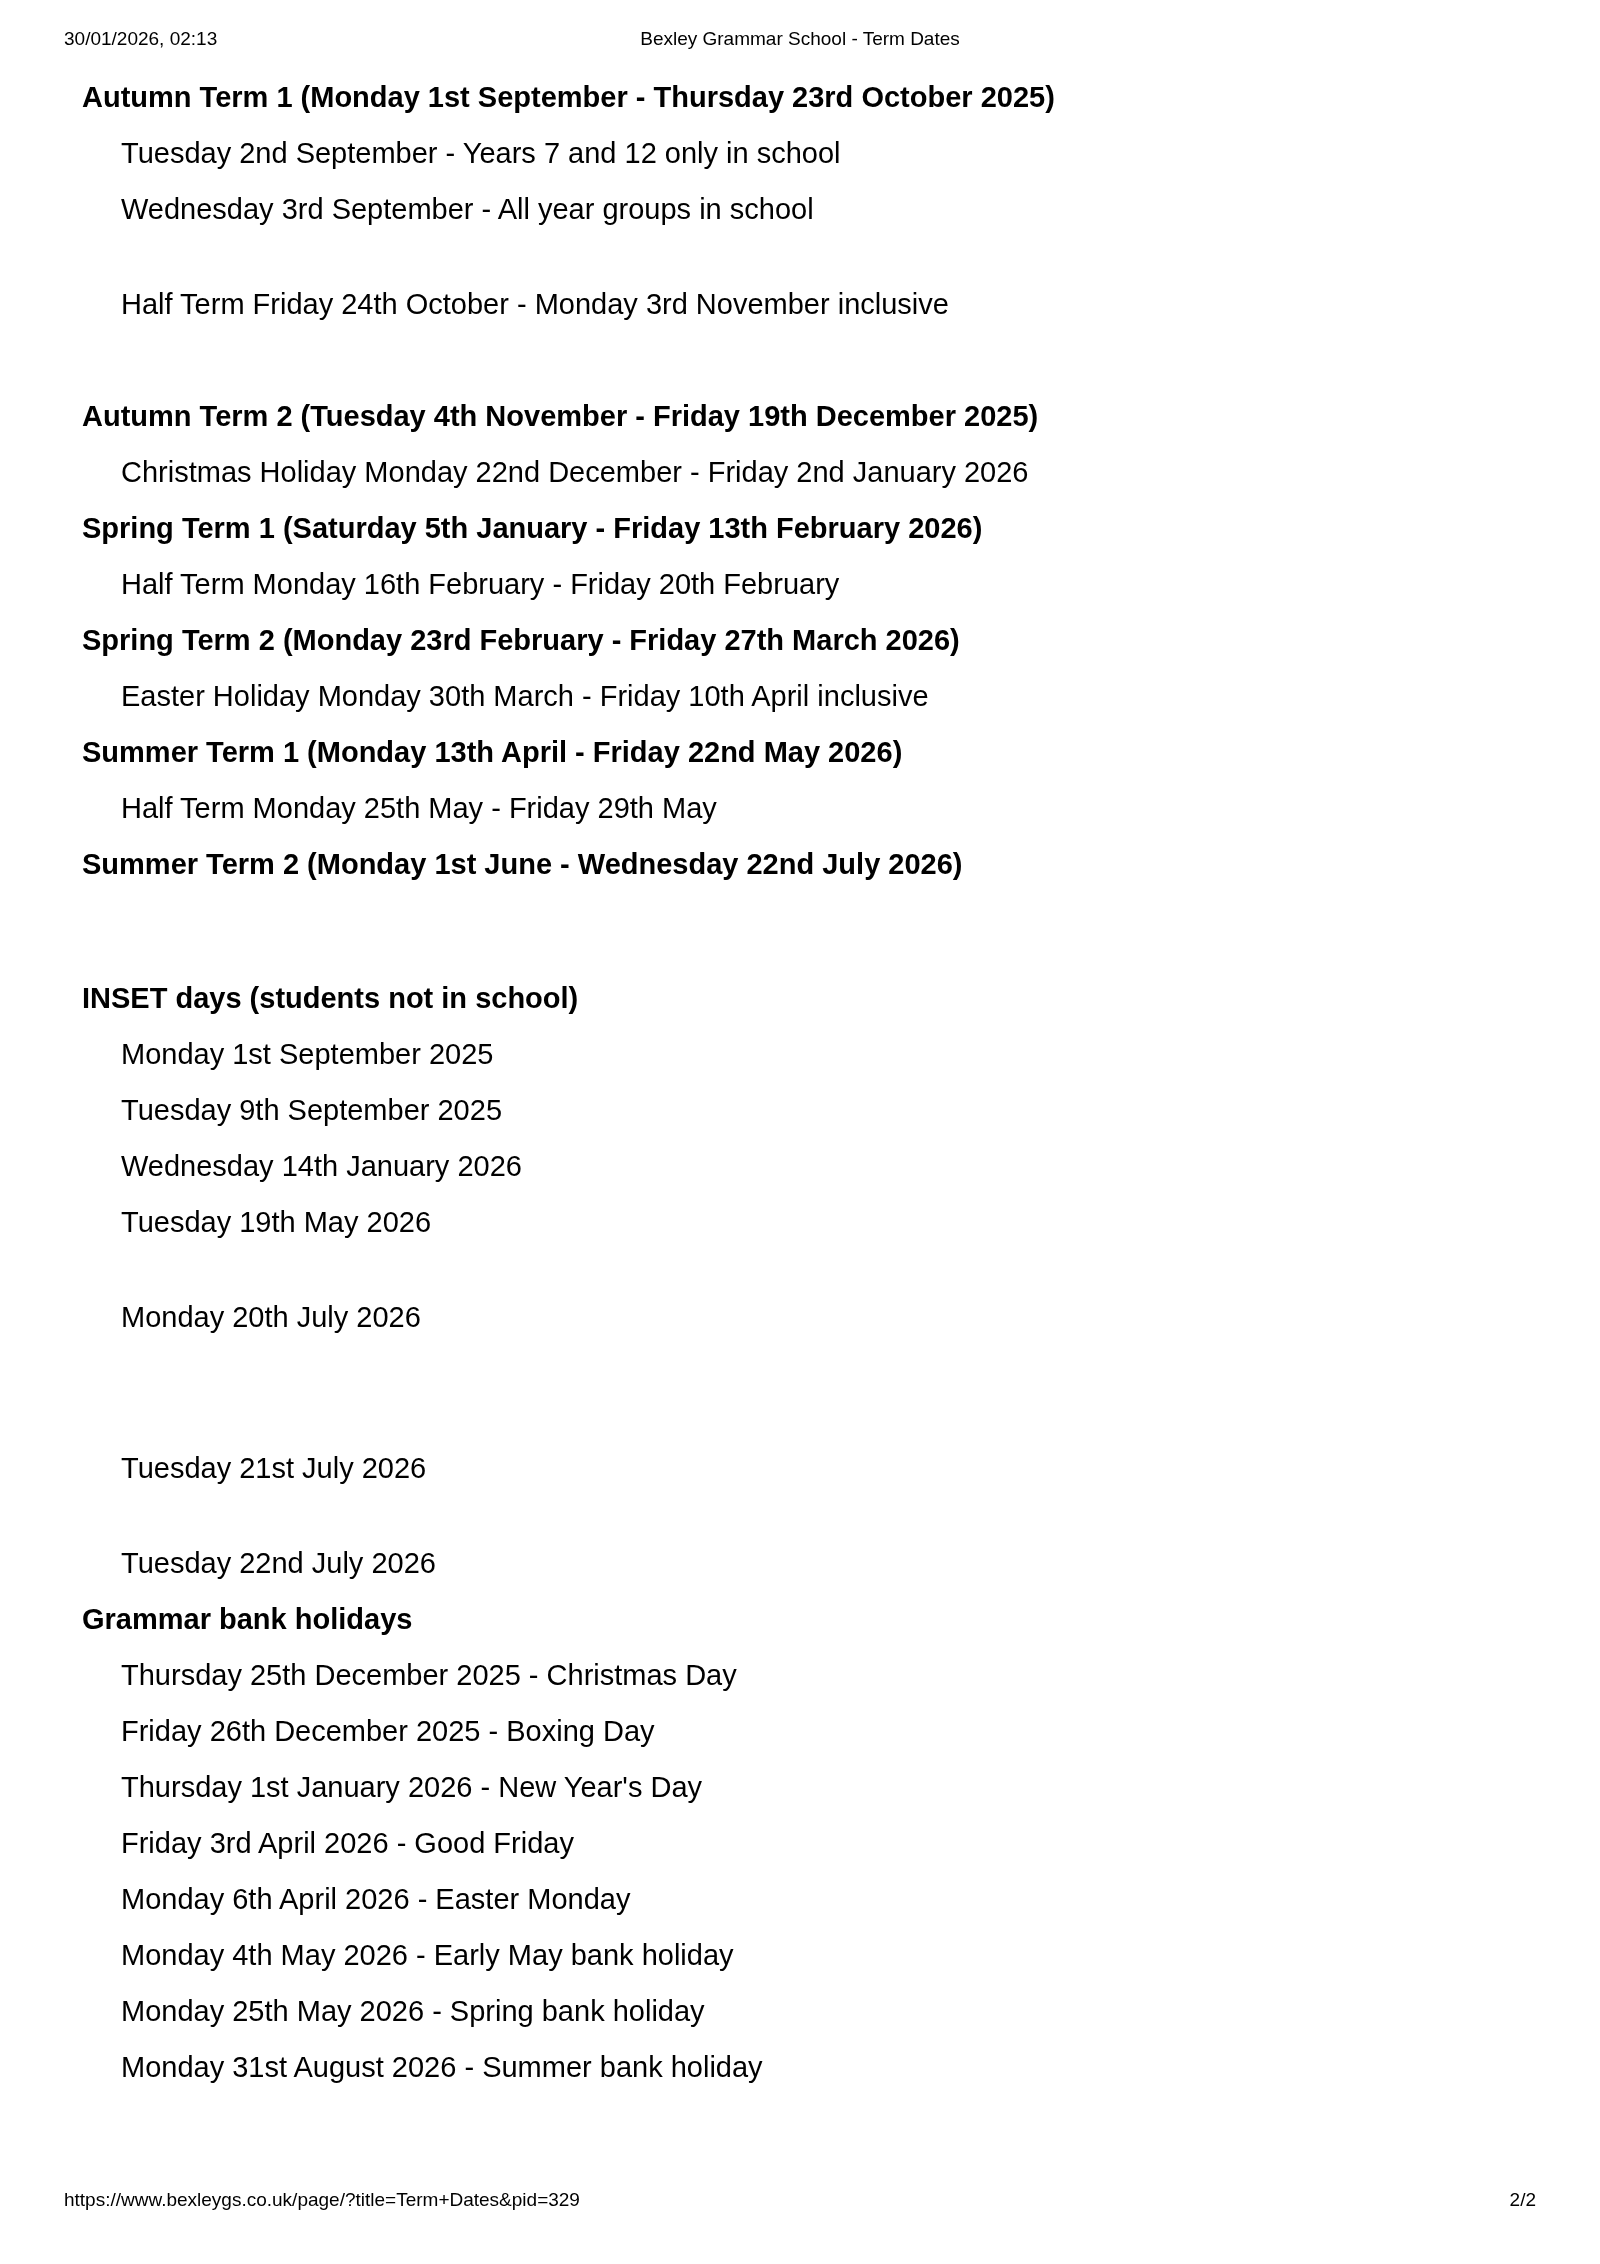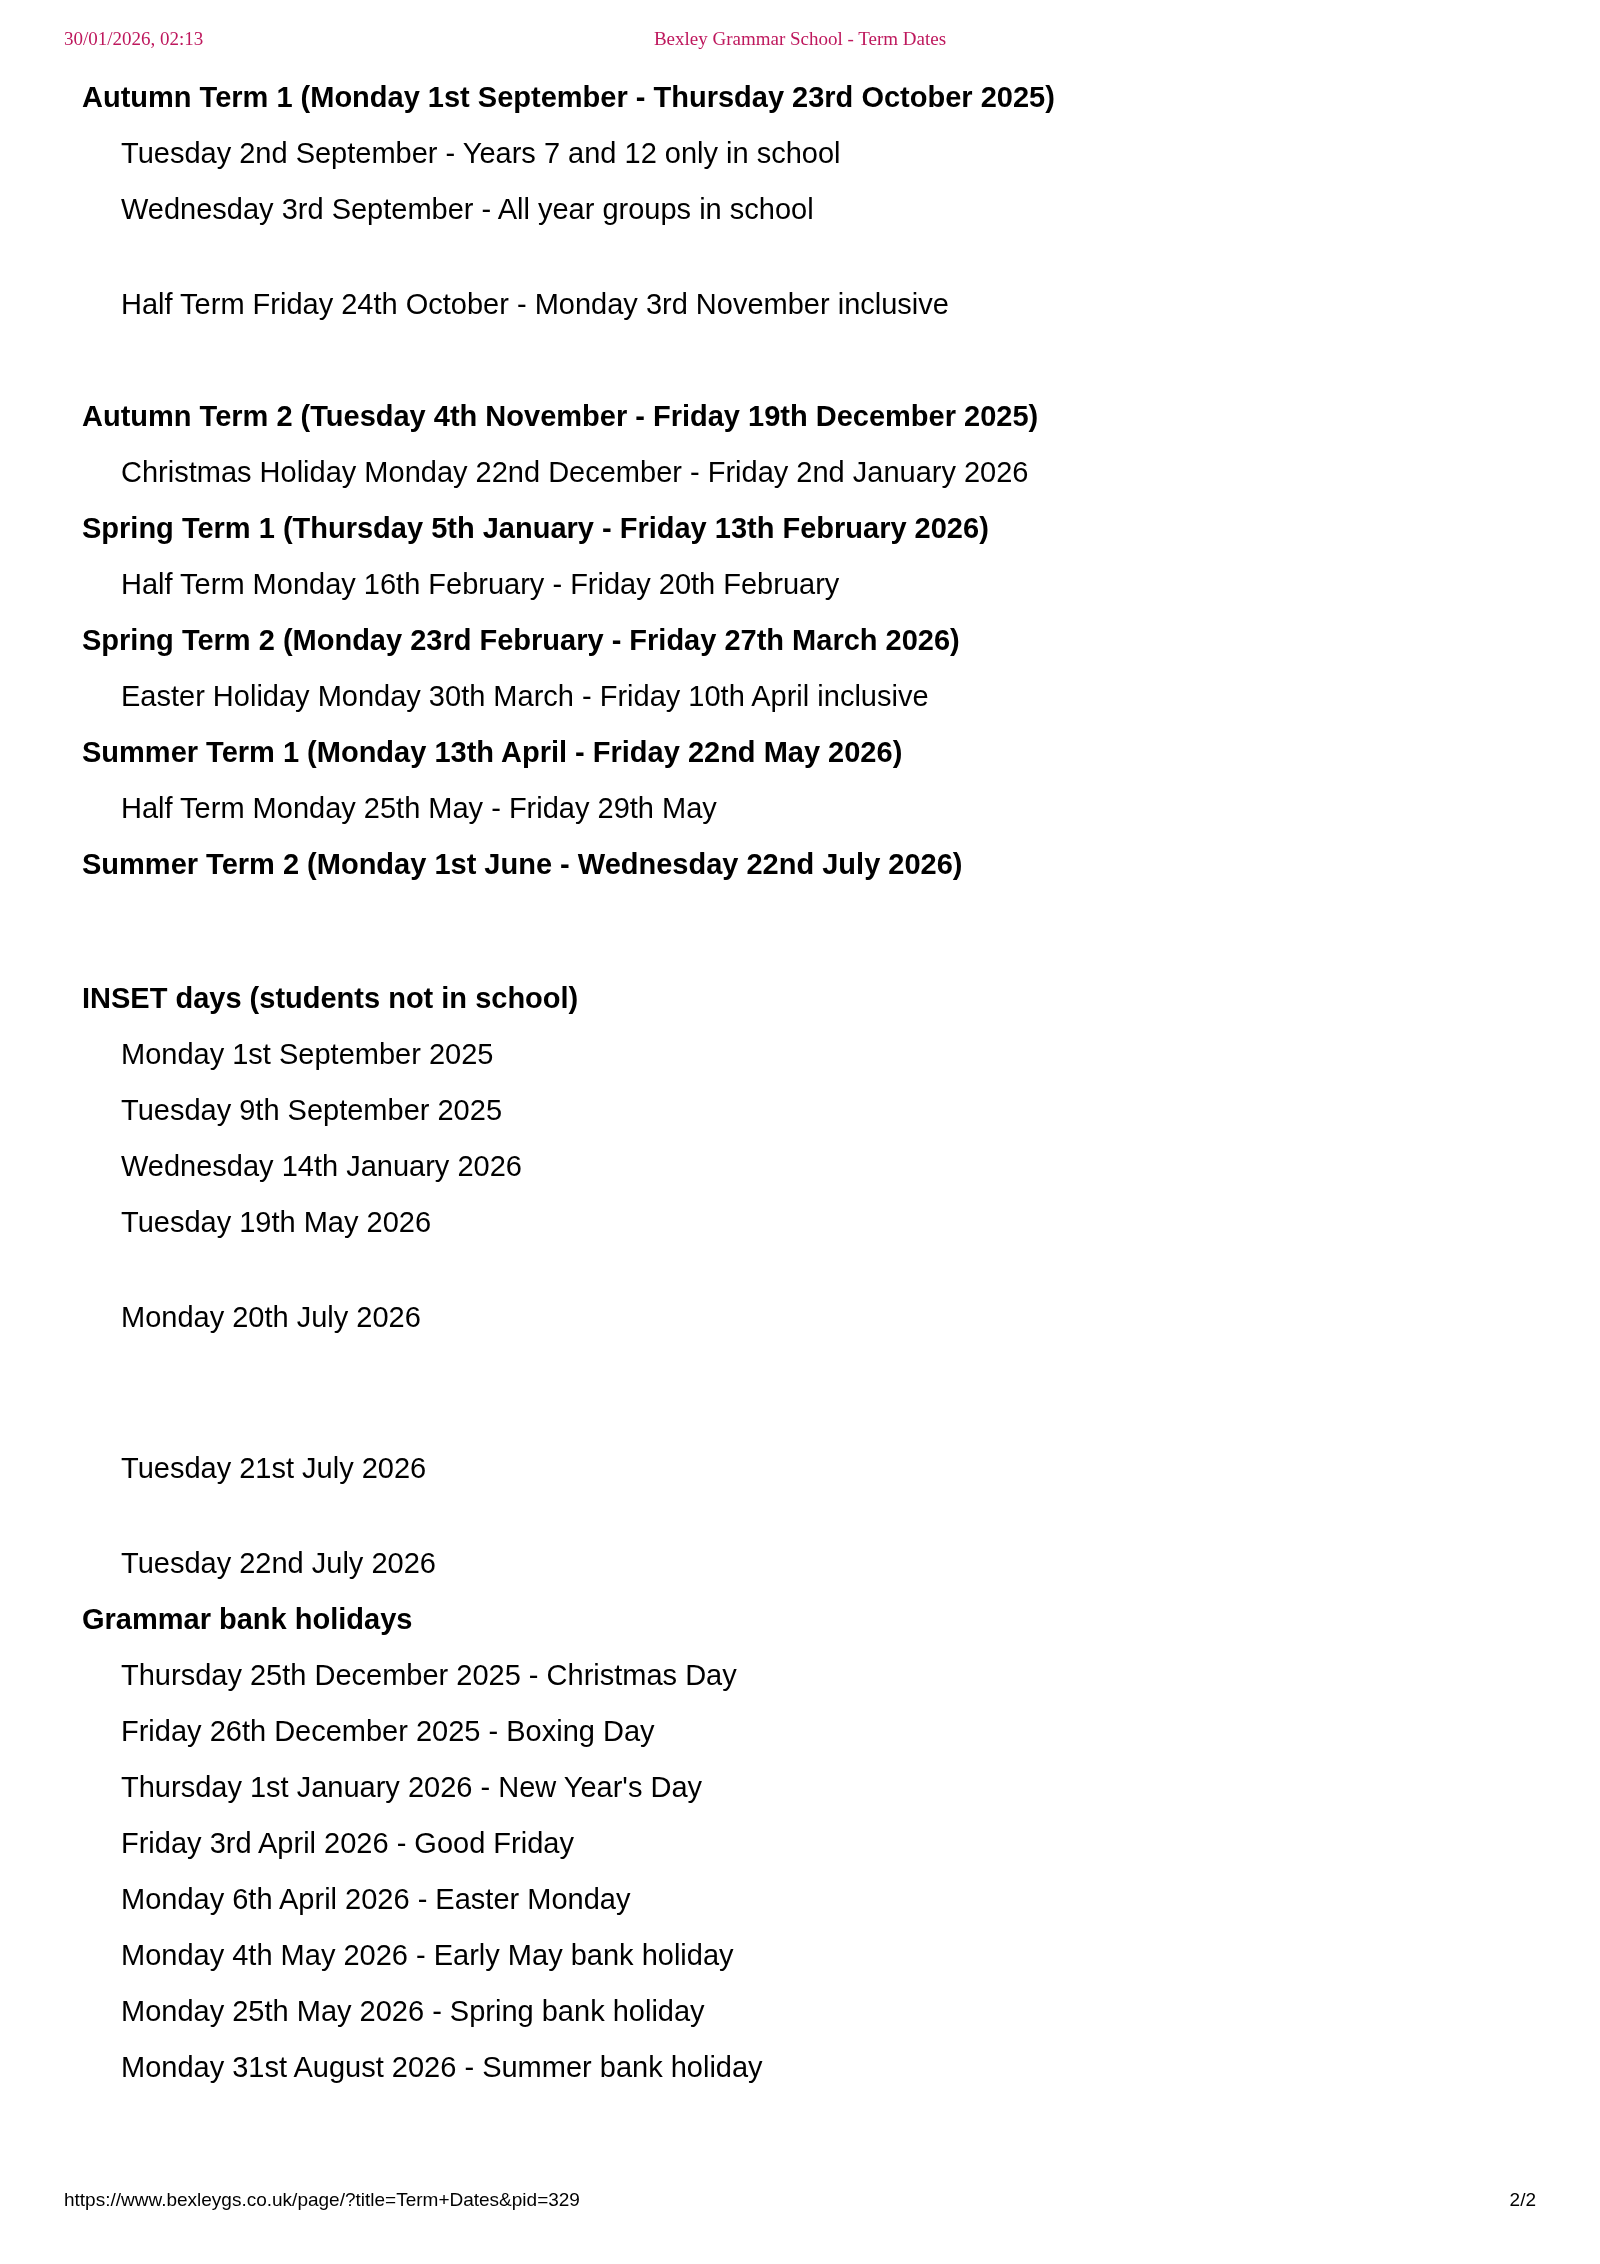--- a/index.html
+++ b/index.html
@@ -18,22 +18,21 @@
 
   
   .print-header {
     position: absolute;
     top: 27px;
     left: 0;
     width: 1600px;
     height: 24px;
     font-size: 19px;
     line-height: 24px;
-    color: #be185d;
-    font-family: Liberation Serif, serif;
+    color: #000000;
   }
   .print-header .ph-left {
     position: absolute;
     left: 64px;
     top: 0;
     white-space: nowrap;
   }
   .print-header .ph-center {
     position: absolute;
     left: 0;
@@ -119,21 +118,21 @@
     <div class="line body">Tuesday 2nd September - Years 7 and 12 only in school</div>
     <div class="line body">Wednesday 3rd September - All year groups in school</div>
     <div class="spacer-sm"></div>
     <div class="line italic">Half Term Friday 24th October - Monday 3rd November inclusive</div>
 
     <div class="spacer-md"></div>
 
     <div class="line heading">Autumn Term 2 (Tuesday 4th November - Friday 19th December 2025)</div>
     <div class="line italic">Christmas Holiday Monday 22nd December - Friday 2nd January 2026</div>
 
-    <div class="line heading">Spring Term 1 (Thursday 5th January - Friday 13th February 2026)</div>
+    <div class="line heading">Spring Term 1 (Saturday 5th January - Friday 13th February 2026)</div>
     <div class="line italic">Half Term Monday 16th February - Friday 20th February</div>
 
     <div class="line heading">Spring Term 2 (Monday 23rd February - Friday 27th March 2026)</div>
     <div class="line italic">Easter Holiday Monday 30th March - Friday 10th April inclusive</div>
 
     <div class="line heading">Summer Term 1 (Monday 13th April - Friday 22nd May 2026)</div>
     <div class="line italic">Half Term Monday 25th May - Friday 29th May</div>
 
     <div class="line heading">Summer Term 2 (Monday 1st June - Wednesday 22nd July 2026)</div>
 

